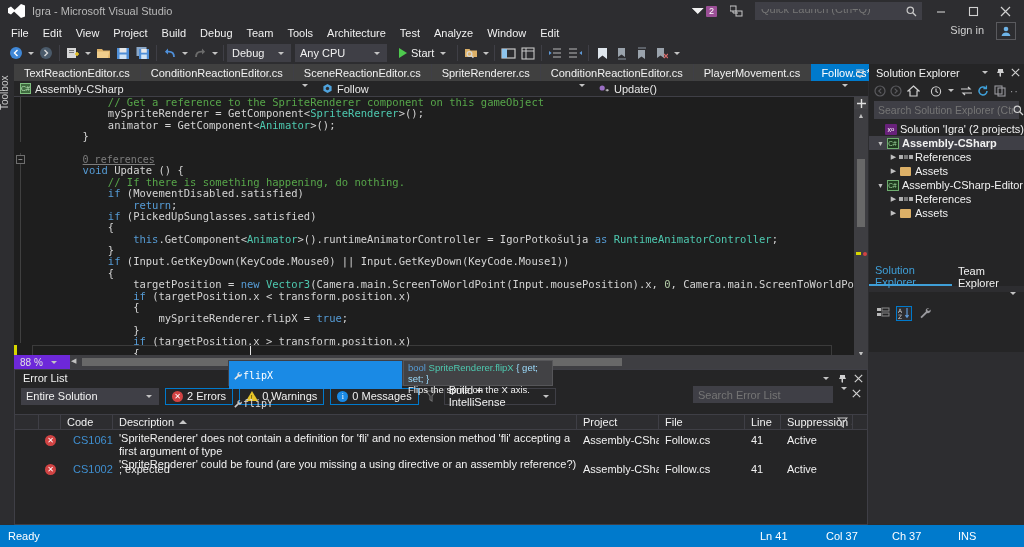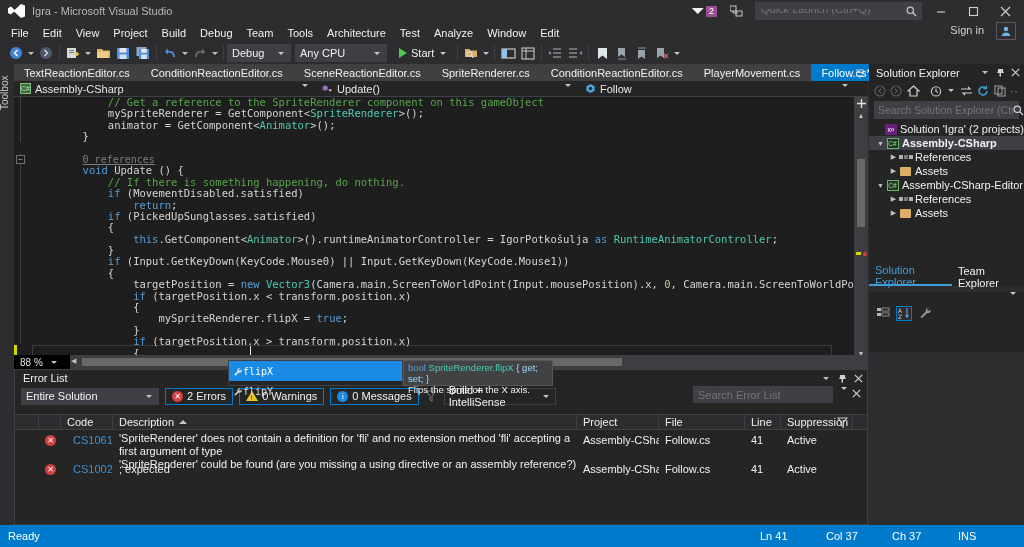--- a/index.html
+++ b/index.html
@@ -87,29 +87,29 @@
 
   
   .ed-vscroll { position:absolute; right:0; top:0; width:14px; height:262px; background:#3e3e42; }
   .ed-vthumb { position:absolute; left:3px; top:62px; width:8px; height:68px; background:#686868; }
   .ed-arrow { width:14px; height:12px; display:flex; align-items:center; justify-content:center; color:#c0c0c0; font-size:7px; }
   .ed-split { position:absolute; right:0; top:0; width:14px; height:12px; background:#424245; color:#ddd;
      display:flex; align-items:center; justify-content:center; font-size:9px; }
   .marker { position:absolute; right:0; width:14px; height:3px; }
 
   
-  .ed-bottom { position:absolute; left:14px; top:355px; width:854px; height:14px; background:#000000; display:flex; align-items:center; }
+  .ed-bottom { position:absolute; left:14px; top:355px; width:854px; height:14px; background:#6d28d9; display:flex; align-items:center; }
   .zoomsel { width:56px; height:14px; font-size:10px; color:#e0e0e0; display:flex; align-items:center; padding-left:6px; }
   .hscroll { position:relative; flex:1; height:14px; background:#3e3e42; }
   .hthumb { position:absolute; left:12px; top:3px; width:540px; height:8px; background:#686868; }
 
   
   .ipop { position:absolute; left:228px; top:360px; width:330px; height:26px; display:flex; z-index:50; }
   .ilist { width:175px; background:#252526; border:1px solid #3f3f46; }
-  .irow { height:20px; display:flex; align-items:center; padding-left:2px; font-size:10px; color:#dcdcdc;
+  .irow { height:28px; display:flex; align-items:center; padding-left:2px; font-size:10px; color:#dcdcdc;
      font-family:"DejaVu Sans Mono","Liberation Mono",monospace; }
   .irow.sel { background:#1a8ae5; color:#ffffff; }
   .wrench { width:12px; height:11px; display:flex; align-items:center; justify-content:center; }
   .itip { width:150px; background:#424245; border:1px solid #565659; padding:1px 4px; font-size:9.5px;
      color:#f0f0f0; line-height:11px; }
   .itip .b1 { color:#569cd6; }
   .itip .b2 { color:#4ec9b0; }
   .itip .b3 { color:#9cdcfe; }
 
   
@@ -452,38 +452,38 @@
         </svg>
     </div>
   </div>
 
   <div class="navbar">
     <div class="navsel" style="width:300px; padding-left:6px;">
       <span class="cs-icon">C#</span>
       <span>Assembly-CSharp</span>
       <span class="cb"><span class="caret"></span></span>
     </div>
+    <div class="navsel" style="width:277px; padding-left:8px;">
+      <span class="purple-icon">
+        <svg width="11" height="11" viewBox="0 0 11 11">
+            <path d="M5.5 1 9.6 3.2v4.6L5.5 10 1.4 7.8V3.2z" fill="#4fa3dd"></path>
+            <circle cx="5.5" cy="5.5" r="1.7" fill="#2d2d30"></circle>
+          </svg>
+      </span>
+      <span>Follow</span>
+      <span class="cb"><span class="caret"></span></span>
+    </div>
     <div class="navsel" style="width:263px; padding-left:8px;">
       <span class="purple-icon">
         <svg width="11" height="11" viewBox="0 0 11 11">
             <path d="M3.2 2.4a2.6 2.6 0 1 1 0 5.2 2.6 2.6 0 0 1 0-5.2z" fill="#9a6fc4"></path>
             <path d="M6.6 7.2h3.2M8.2 6v2.4" stroke="#c8c8c8" stroke-width="1"></path>
           </svg>
       </span>
       <span>Update()</span>
-      <span class="cb"><span class="caret"></span></span>
-    </div>
-    <div class="navsel" style="width:277px; padding-left:8px;">
-      <span class="purple-icon">
-        <svg width="11" height="11" viewBox="0 0 11 11">
-            <path d="M5.5 1 9.6 3.2v4.6L5.5 10 1.4 7.8V3.2z" fill="#4fa3dd"></path>
-            <circle cx="5.5" cy="5.5" r="1.7" fill="#2d2d30"></circle>
-          </svg>
-      </span>
-      <span>Follow</span>
       <span class="cb"><span class="caret"></span></span>
     </div>
   </div>
 
   <div class="editor">
     <div class="gutter-glyph"></div>
 
     <div class="vline" style="top:0;height:45px;"></div>
     <div class="vline" style="top:56px;height:190px;"></div>
     <div class="collapse" style="top:58px;">−</div>

